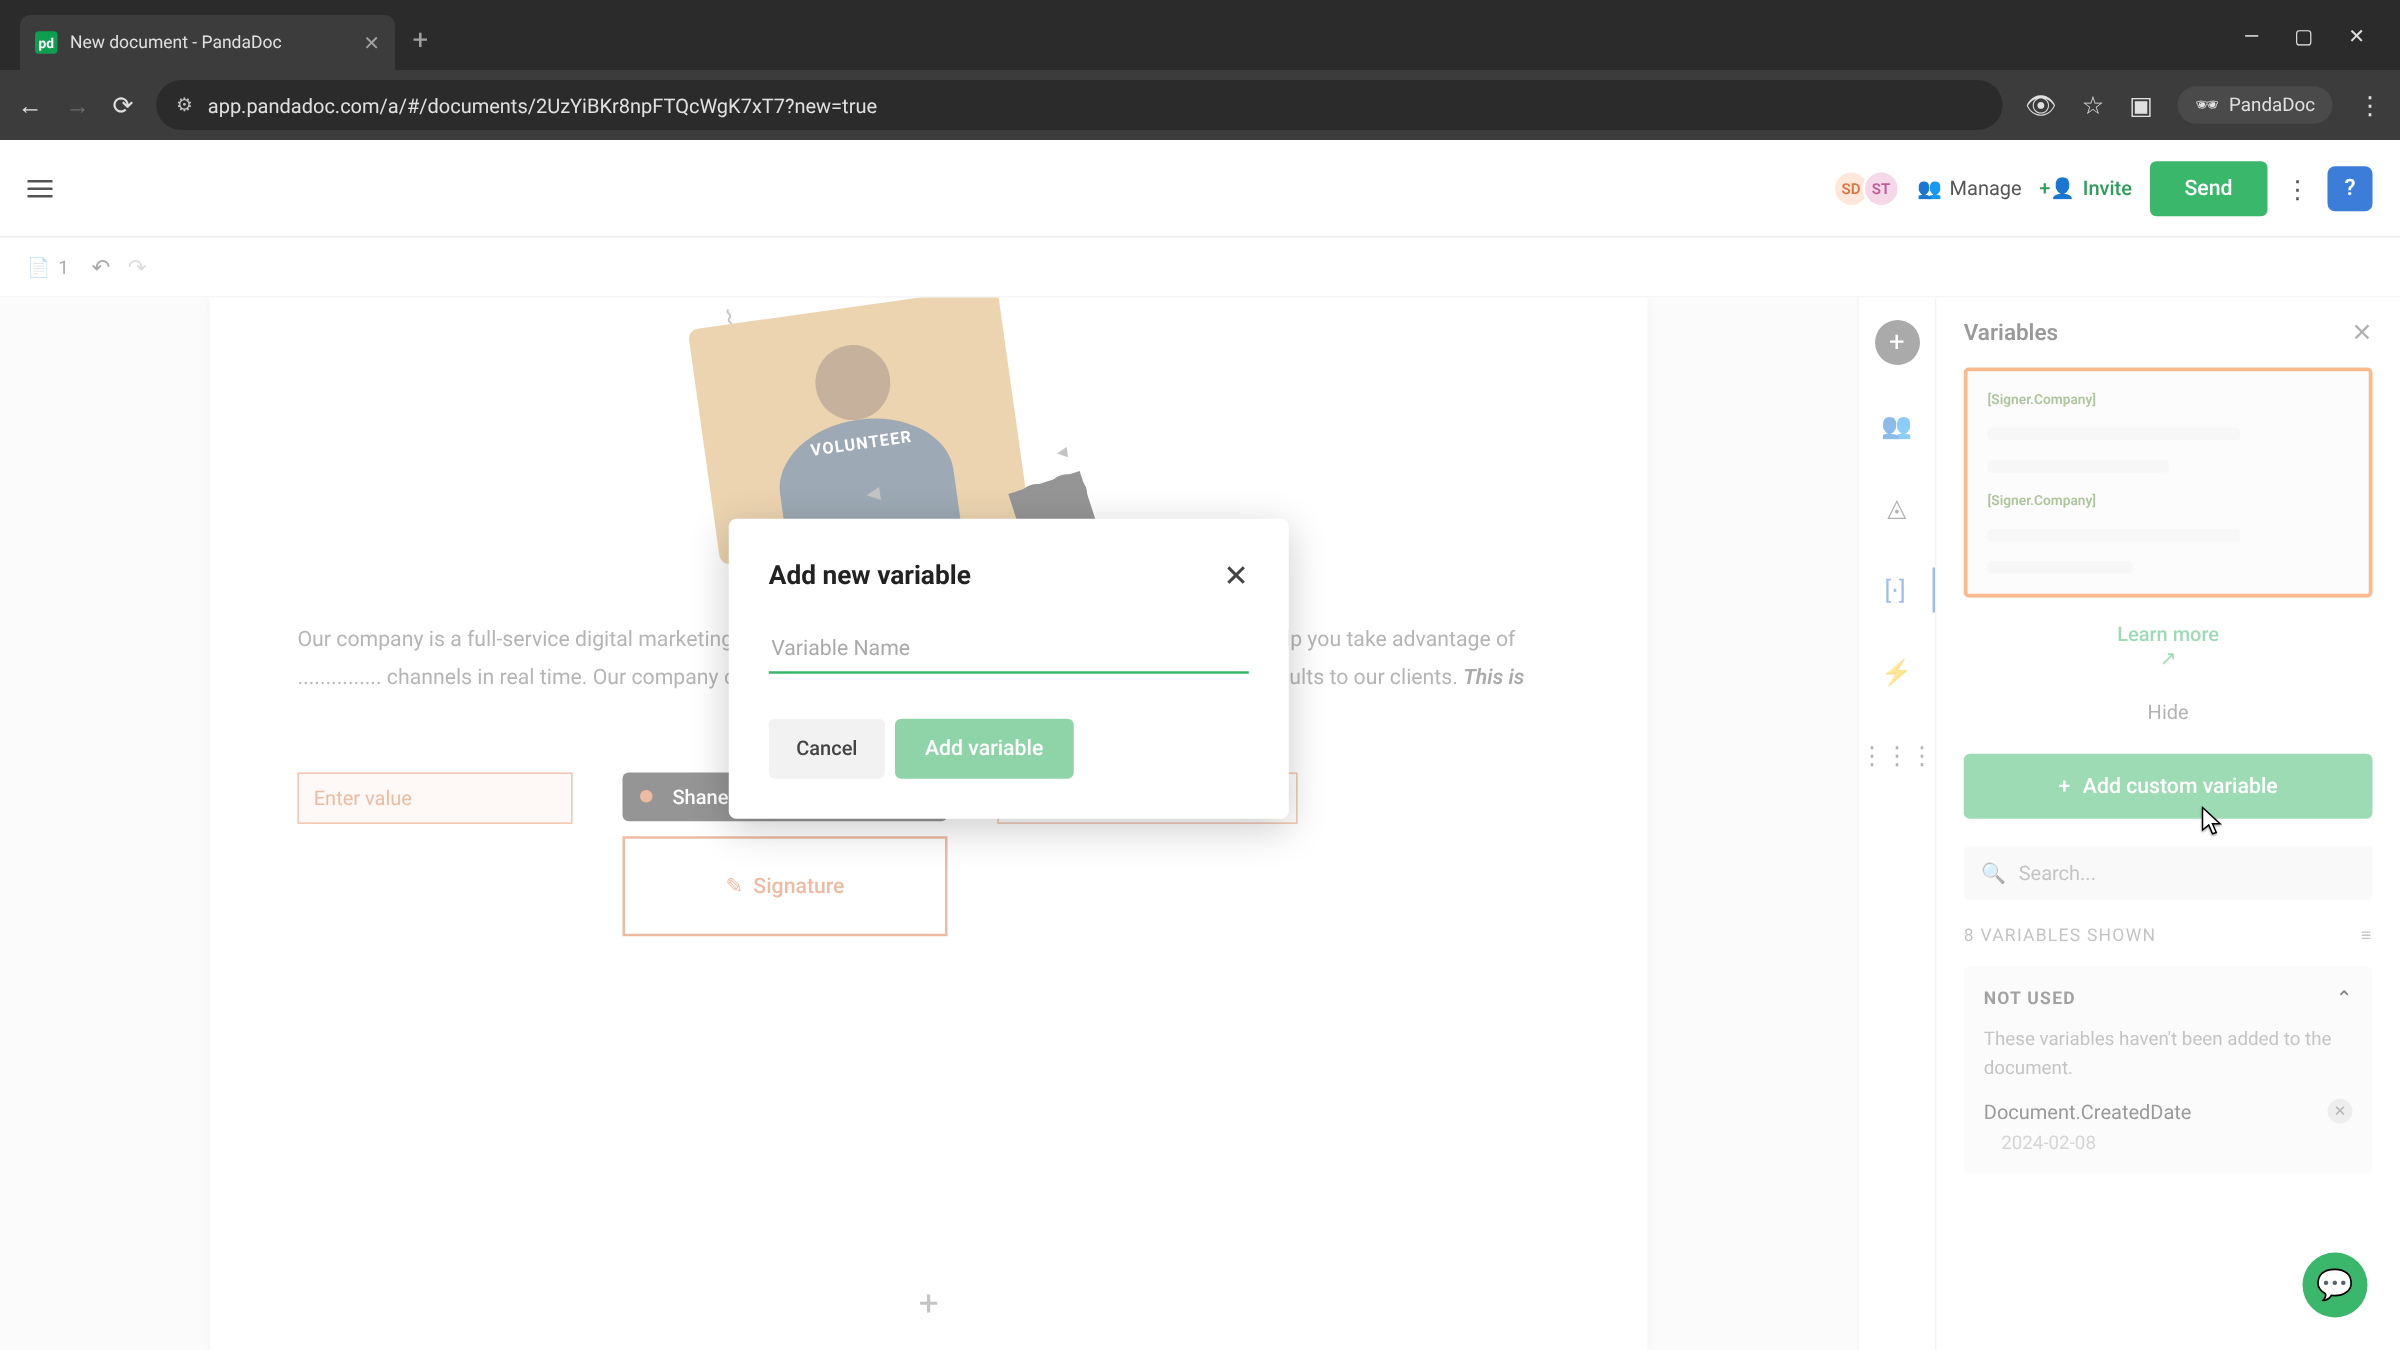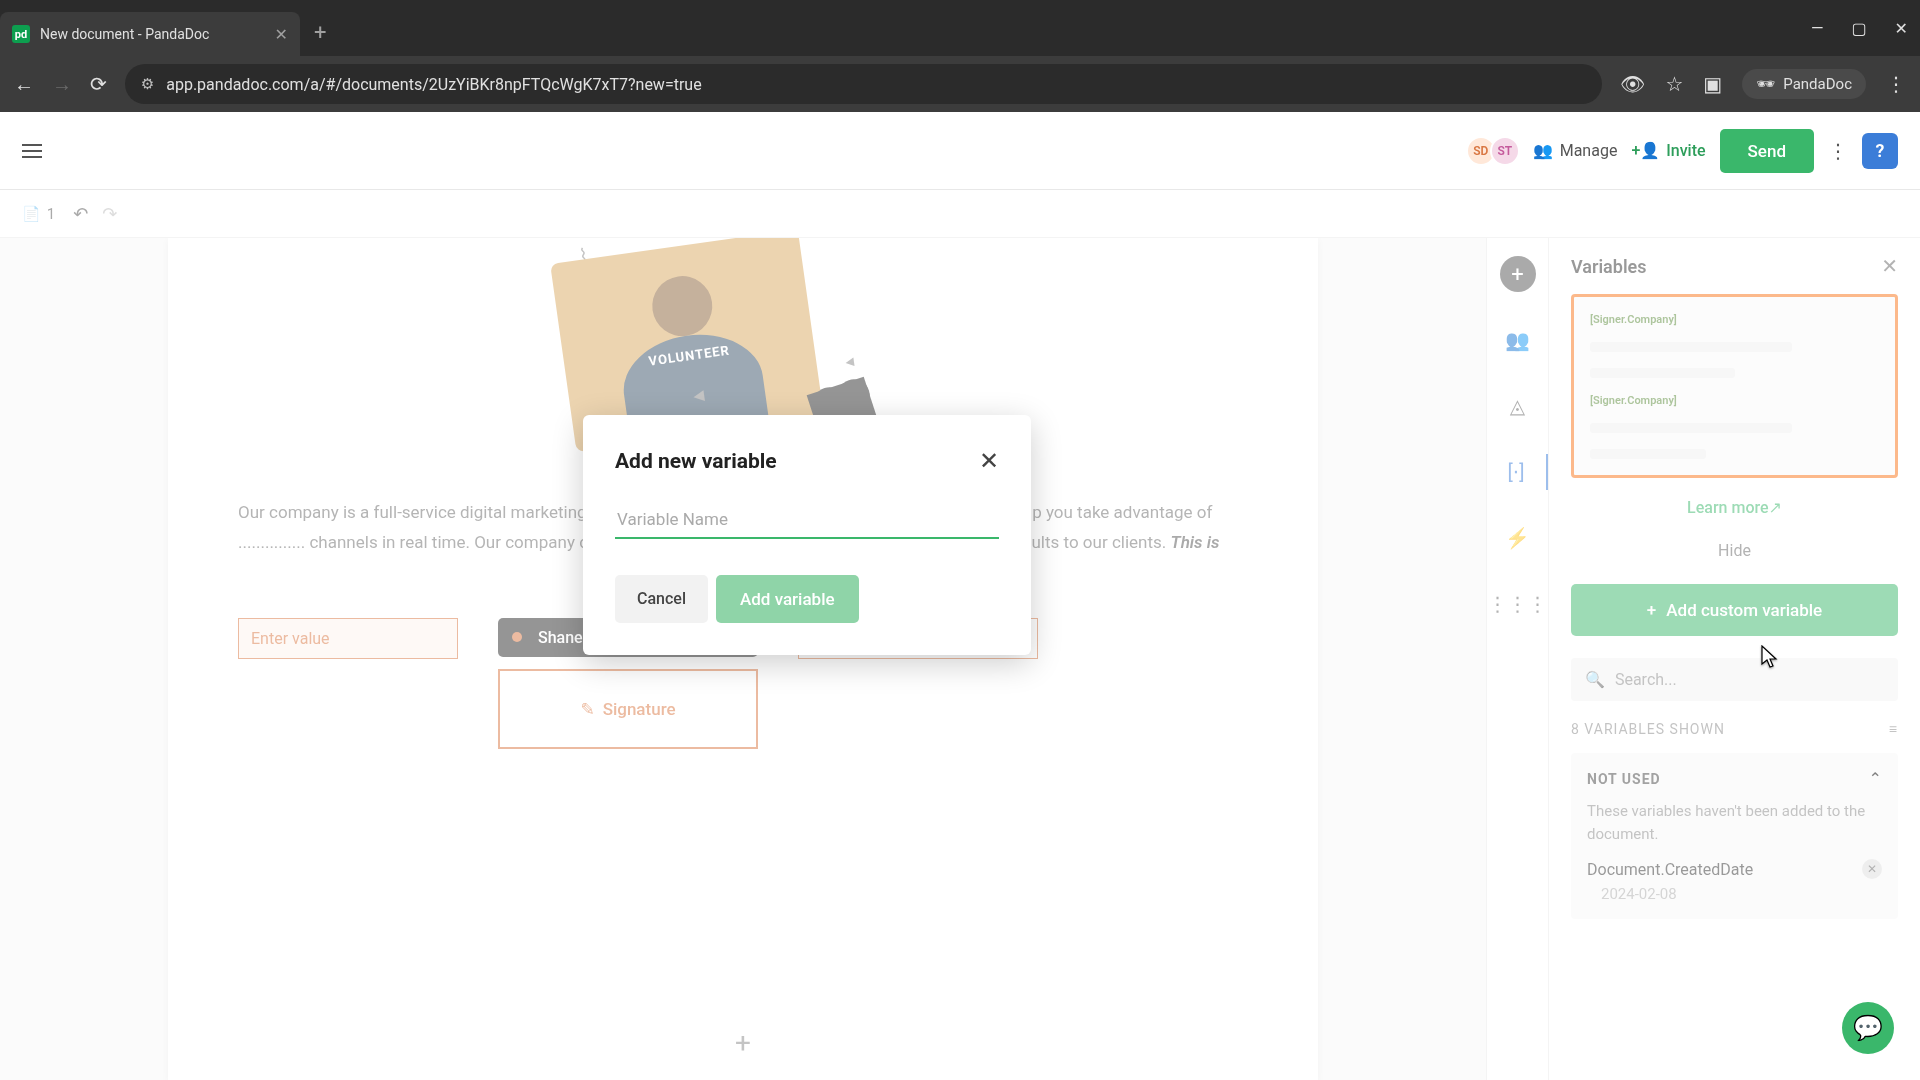--- a/index.html
+++ b/index.html
@@ -1,19 +1,19 @@
 <!DOCTYPE html>
 <html><head>
 <meta charset="utf-8">
 <style>
 *{margin:0;padding:0;box-sizing:border-box;font-family:-apple-system,BlinkMacSystemFont,'Segoe UI',Roboto,sans-serif;}
 body{width:1920px;height:1080px;overflow:hidden;background:#2b2b2b;position:relative;}
 
 
-.browser-top{height:56px;background:#2b2b2b;display:flex;align-items:center;padding:0 0;}
+.browser-top{height:56px;background:#2b2b2b;display:flex;align-items:center;padding:0 16px;}
 .tab{background:#3c3c3c;border-radius:8px 8px 0 0;height:44px;margin-top:12px;display:flex;align-items:center;padding:0 12px;gap:10px;width:300px;}
 .tab-favicon{width:18px;height:18px;background:#0d9e4f;border-radius:3px;display:flex;align-items:center;justify-content:center;color:#fff;font-size:11px;font-weight:bold;}
 .tab-title{color:#e0e0e0;font-size:14px;flex:1;white-space:nowrap;overflow:hidden;}
 .tab-close{color:#a0a0a0;font-size:16px;}
 .new-tab{color:#a0a0a0;font-size:22px;margin-left:14px;margin-top:8px;}
 .window-controls{margin-left:auto;display:flex;gap:28px;color:#e0e0e0;padding-right:12px;}
 .win-ctrl{font-size:16px;}
 
 .browser-nav{height:56px;background:#3c3c3c;display:flex;align-items:center;padding:0 14px;gap:18px;}
 .nav-btn{color:#e0e0e0;font-size:20px;}
@@ -100,21 +100,21 @@
 .rail-btn.active{color:#3b7dd8;border-right:3px solid #3b7dd8;width:62px;}
 
 
 .vars-panel{width:372px;background:#fff;border-left:1px solid #e8e8e8;display:flex;flex-direction:column;}
 .vars-header{display:flex;align-items:center;justify-content:space-between;padding:16px 22px;}
 .vars-title{font-size:18px;font-weight:600;color:#333;}
 .vars-close{color:#666;font-size:20px;}
 .vars-preview{margin:0 22px 20px;background:#f9f9f9;border:3px solid #f97316;border-radius:4px;padding:16px;display:flex;flex-direction:column;gap:16px;}
 .var-chip{font-size:11px;font-weight:600;color:#5a8a3a;}
 .skel{height:10px;background:#eee;border-radius:3px;}
-.learn-more{text-align:left;color:#3ab76b;font-size:16px;font-weight:500;margin-bottom:24px;display:flex;align-items:center;justify-content:center;gap:0;}
+.learn-more{text-align:left;color:#3ab76b;font-size:16px;font-weight:500;margin-bottom:24px;display:flex;align-items:center;justify-content:center;gap:0;flex-direction:column;}
 .hide-link{text-align:center;color:#666;font-size:16px;margin-bottom:24px;}
 .add-custom-btn{margin:0 22px 22px;background:#3ab76b;color:#fff;padding:16px;border-radius:5px;font-size:17px;font-weight:500;display:flex;align-items:center;justify-content:center;gap:10px;}
 .search-row{margin:0 22px 20px;background:#f2f2f2;border-radius:4px;padding:12px 14px;display:flex;align-items:center;gap:10px;color:#888;font-size:16px;}
 .vars-shown{margin:0 22px 16px;display:flex;align-items:center;justify-content:space-between;color:#888;font-size:14px;letter-spacing:1px;}
 .not-used-section{margin:0 22px;background:#f7f7f7;border-radius:4px;padding:16px;}
 .not-used-header{display:flex;justify-content:space-between;align-items:center;margin-bottom:12px;}
 .not-used-title{font-size:14px;font-weight:700;color:#444;letter-spacing:1px;}
 .not-used-desc{font-size:15px;color:#888;line-height:1.5;margin-bottom:14px;}
 .var-item{display:flex;flex-direction:column;gap:6px;}
 .var-item-name{font-size:16px;color:#333;display:flex;justify-content:space-between;align-items:center;}

